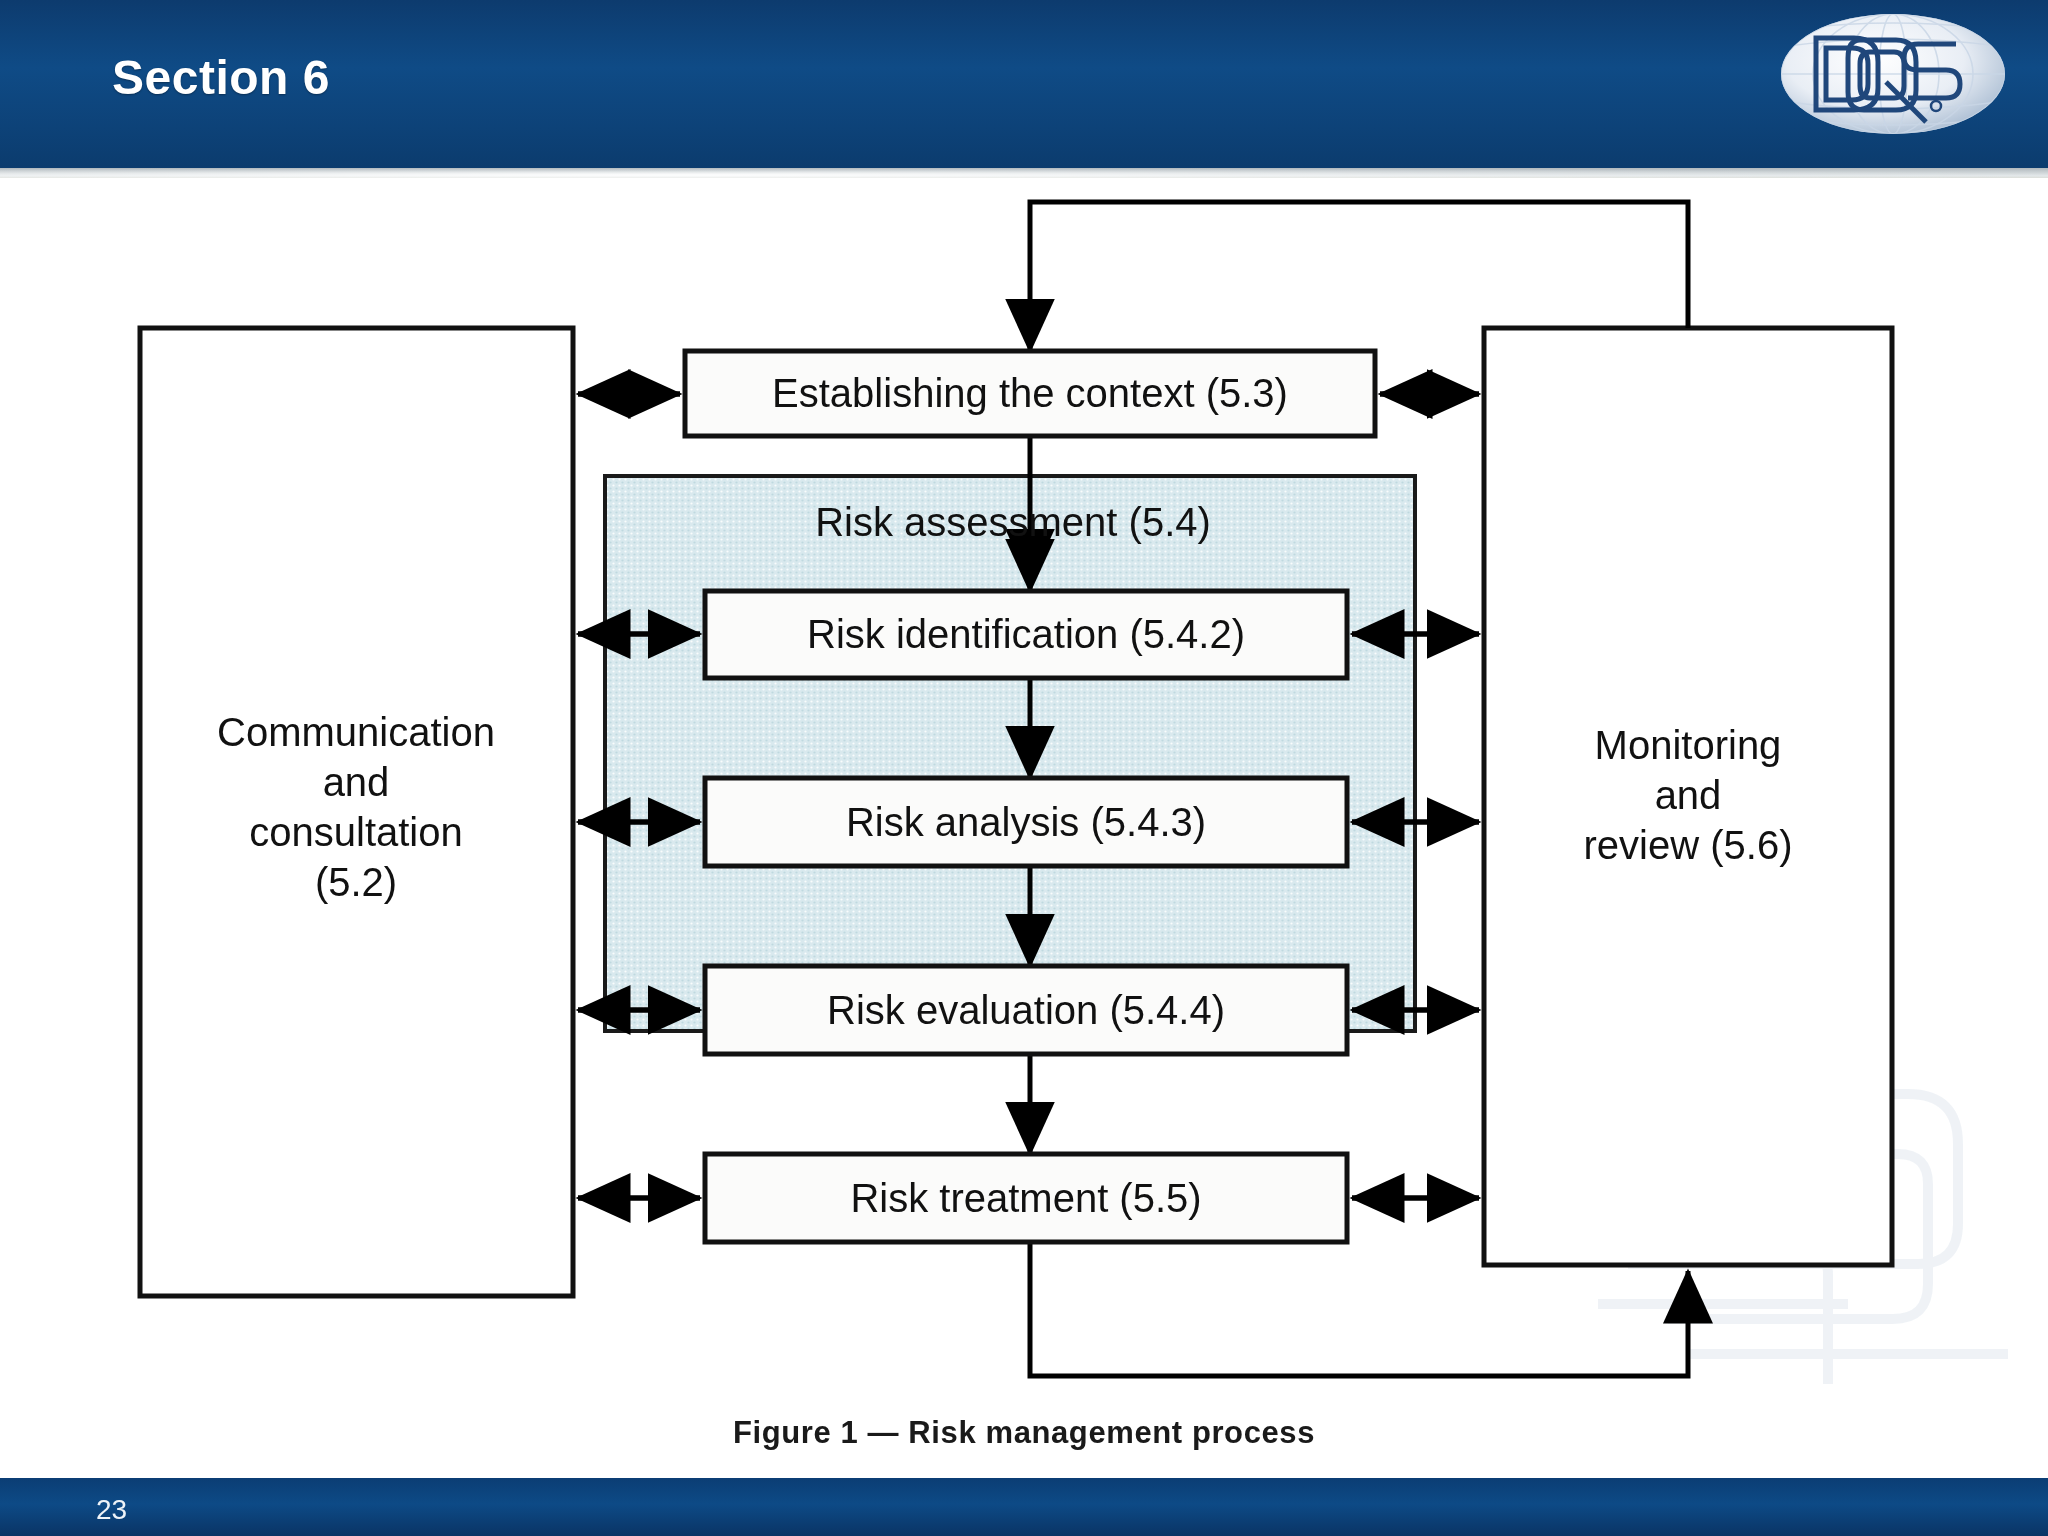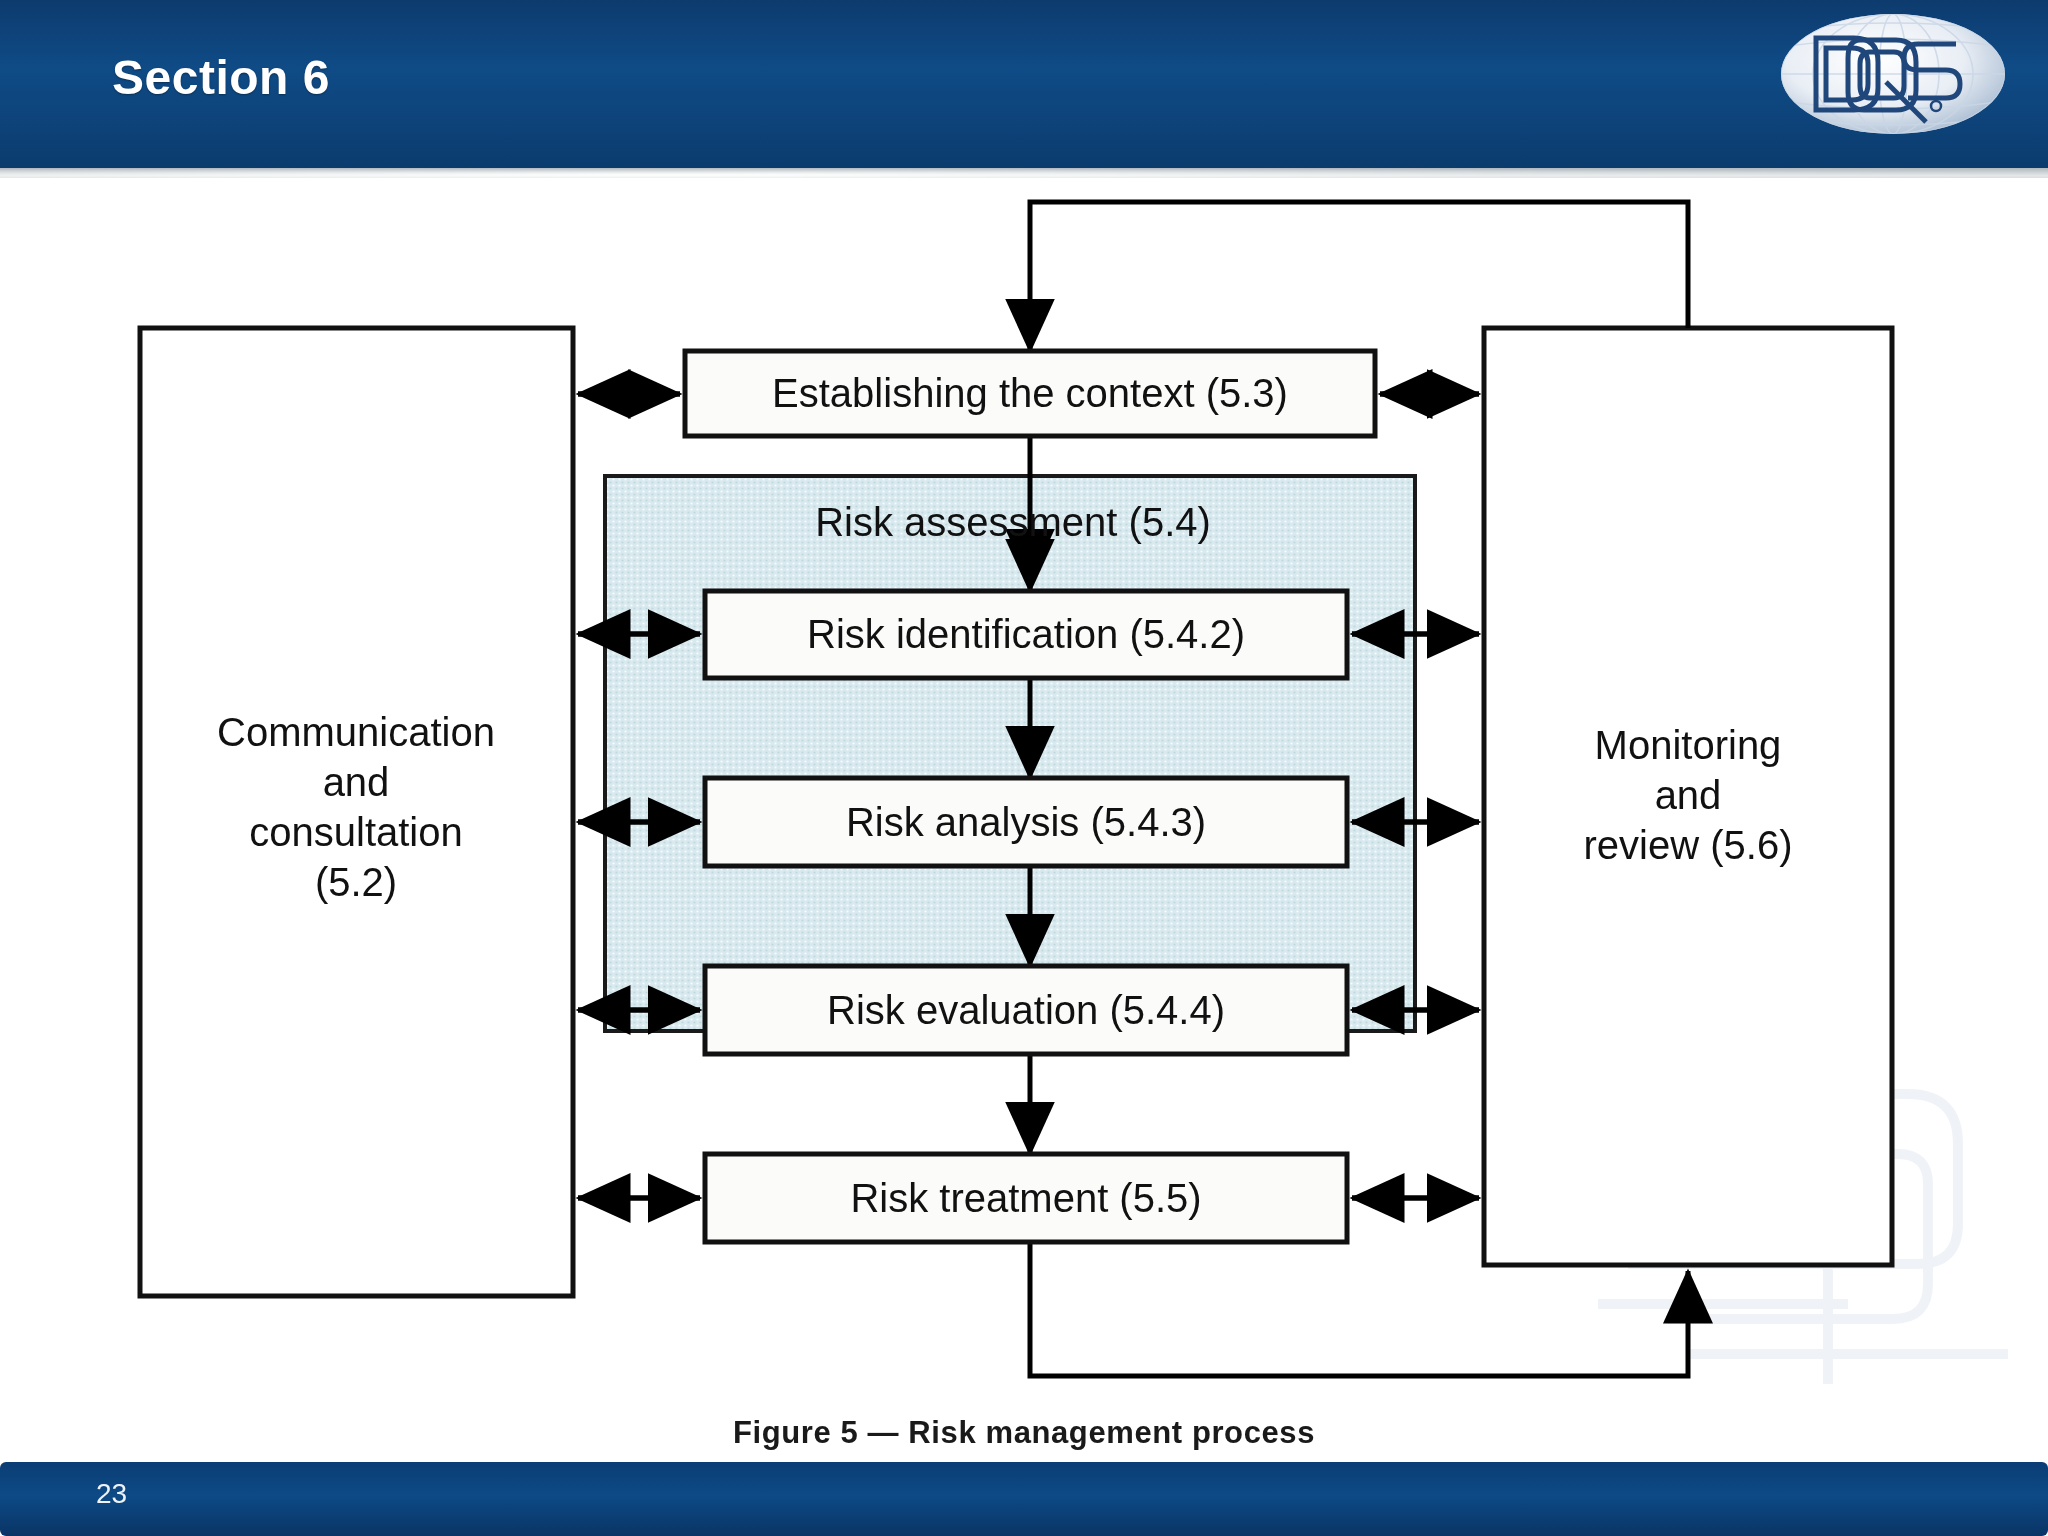--- a/index.html
+++ b/index.html
@@ -66,23 +66,22 @@
     height: 128px;
   }
   .logo-wrap svg { display: block; }
 
   
   .slide-footer {
     position: absolute;
     left: 0;
     bottom: 0;
     width: 2048px;
-    height: 74px;
+    height: 58px;
     background: linear-gradient(180deg, #0b3d74 0%, #0d4a86 45%, #0a3465 100%);
-    border-radius: 6px;
   }
   .slide-footer .pagenum {
     position: absolute;
     left: 96px;
     top: 16px;
     color: #eef3f8;
     font-size: 28px;
     font-family: "Liberation Sans", sans-serif;
   }
 
@@ -303,17 +302,17 @@
     </g>
 
     <g>
       <text class="sidelabel" x="1688" y="593" text-anchor="middle">Monitoring</text>
       <text class="sidelabel" x="1688" y="643" text-anchor="middle">and</text>
       <text class="sidelabel" x="1688" y="693" text-anchor="middle">review (5.6)</text>
     </g>
   </svg>
 </div>
 
-<div class="fig-caption">Figure 5 — Risk management process</div>
+<div class="fig-caption">Figure 1 — Risk management process</div>
 
 <div class="slide-footer">
   <div class="pagenum">23</div>
 </div>
 
 </body></html>

